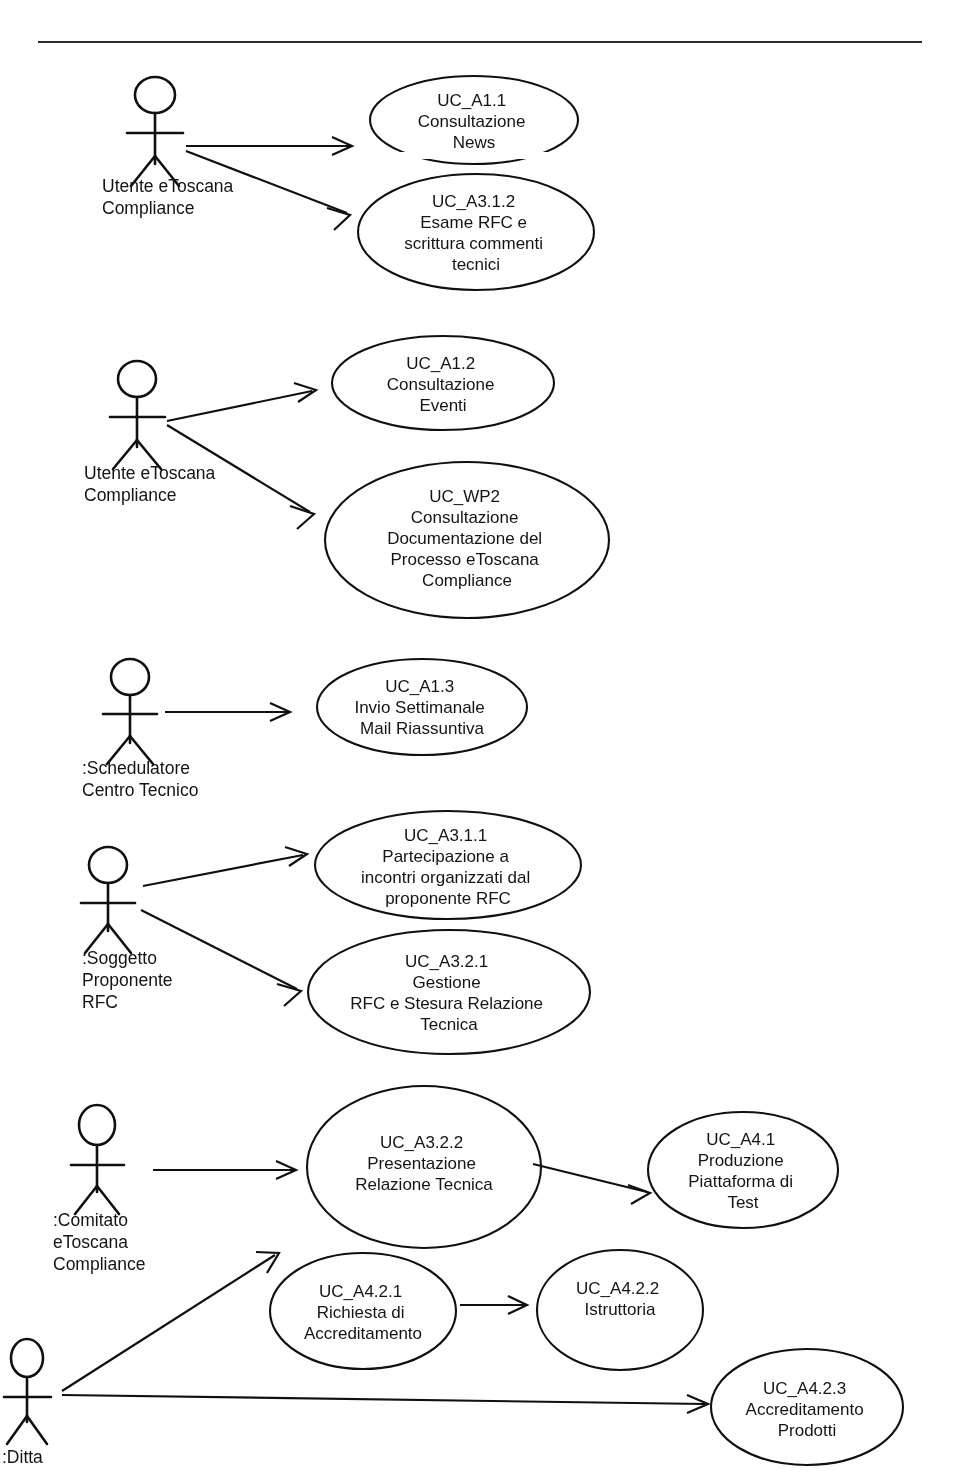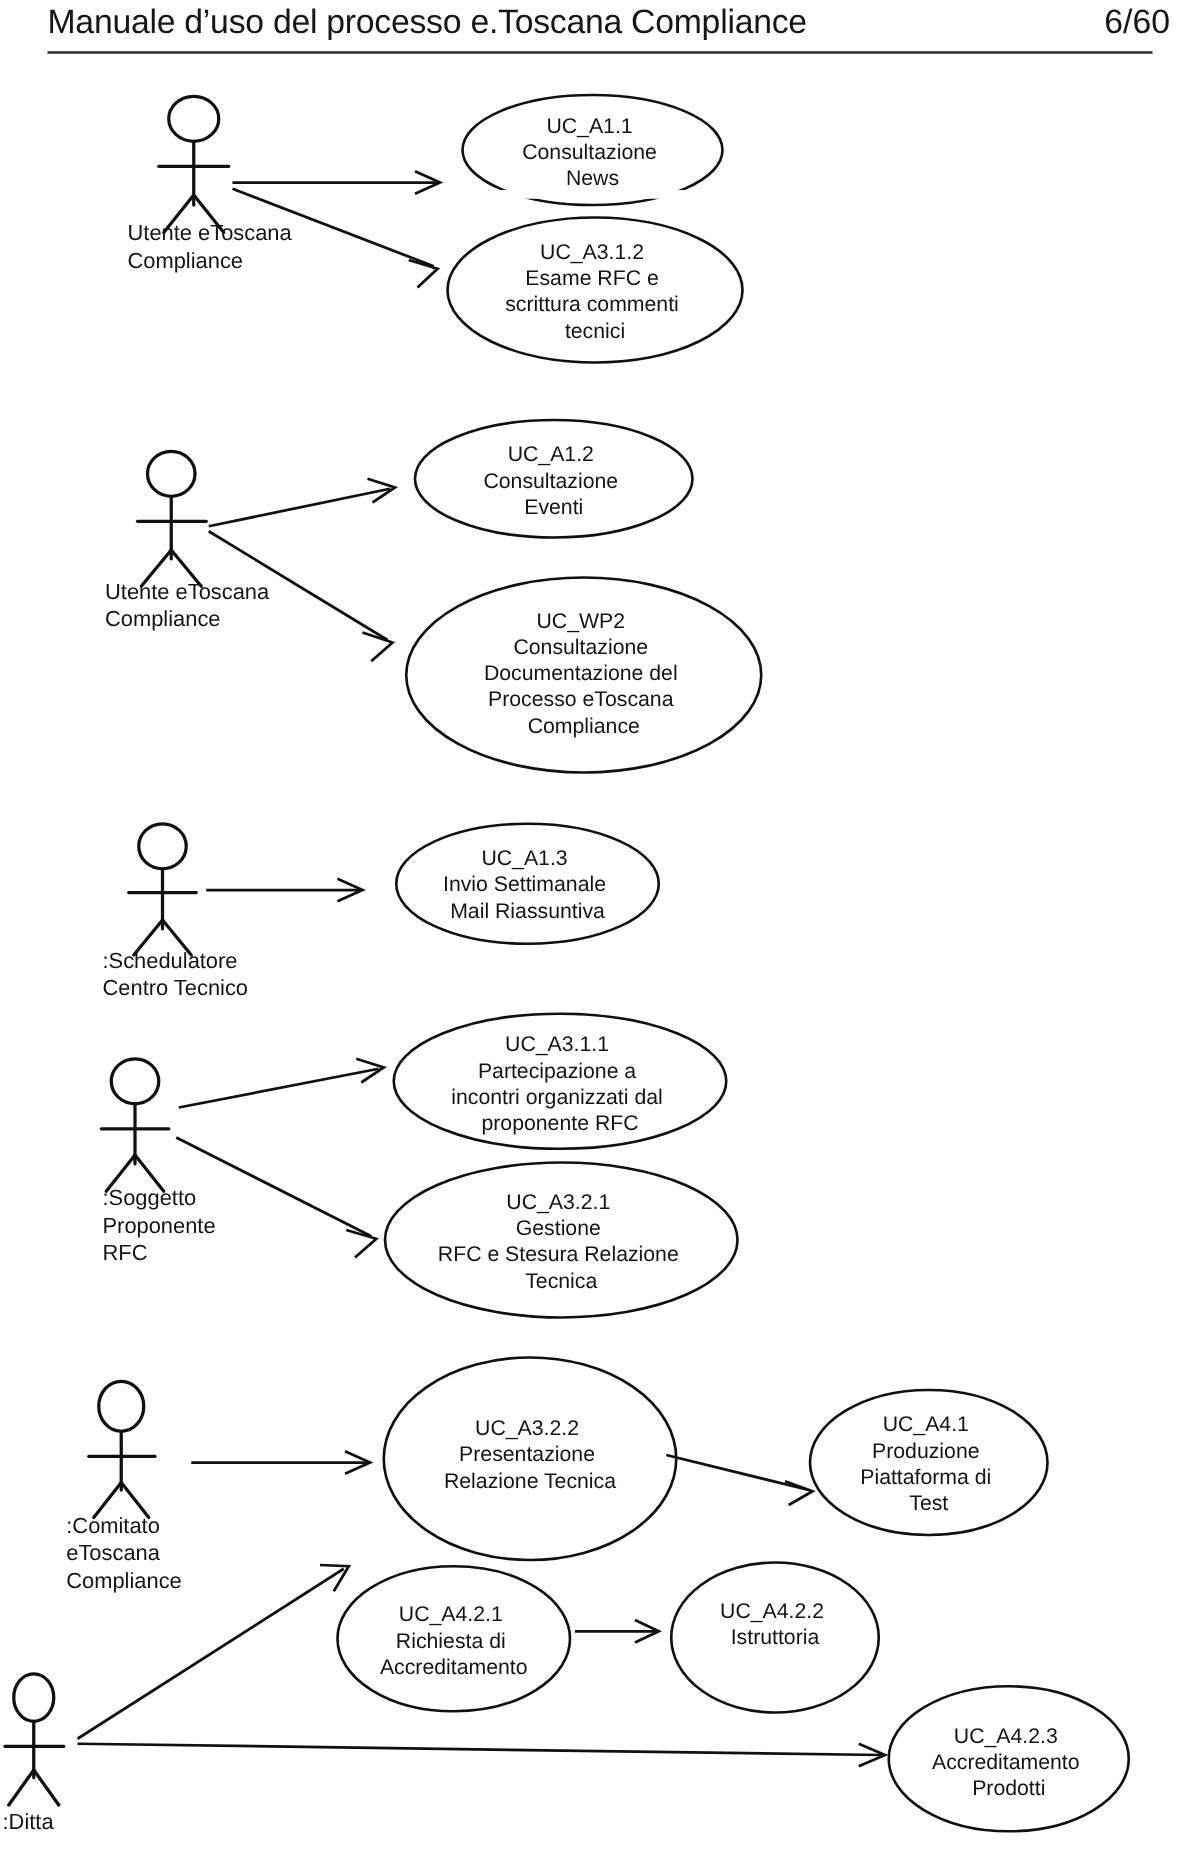--- a/index.html
+++ b/index.html
@@ -109,24 +109,20 @@
   }
   .mask-strip {
     fill: #ffffff;
   }
 </style>
 </head>
 <body>
 
 <div class="page">
 
-  <div class="page-header">
-    <span class="header-title">Manuale d’uso del processo e.Toscana Compliance</span>
-    <span class="header-pageno">6/60</span>
-  </div>
   <div class="header-rule"></div>
 
   <div class="diagram">
     <svg width="960" height="1429" viewBox="0 0 960 1429" xmlns="http://www.w3.org/2000/svg">
 
       <g>
         <ellipse class="actor-head" cx="155" cy="43" rx="20" ry="18"></ellipse>
         <line class="actor-stroke" x1="155" y1="61" x2="155" y2="112"></line>
         <line class="actor-stroke" x1="127" y1="81" x2="183" y2="81"></line>
         <line class="actor-stroke" x1="155" y1="104" x2="131" y2="134"></line>

